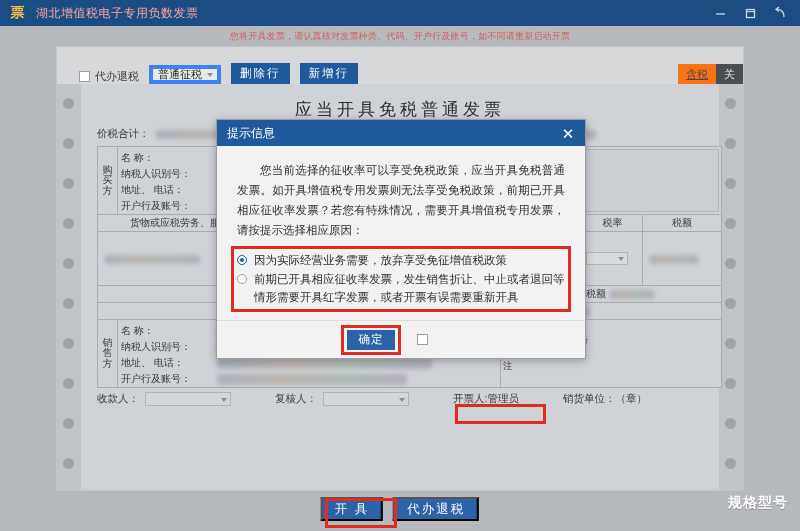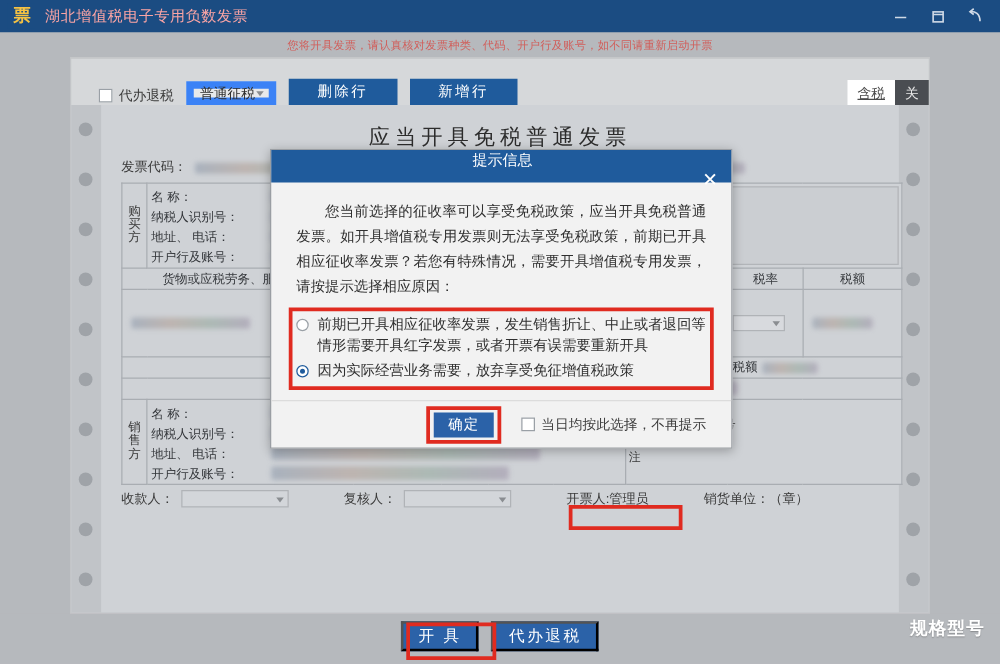--- a/index.html
+++ b/index.html
@@ -50,41 +50,41 @@
     position: absolute; left: 56px; top: 46px; width: 688px; height: 38px;
     background: #d6d8da; border: 1px solid #c3c5c8; border-bottom: none;
     display: flex; align-items: flex-end; padding-left: 22px; gap: 10px;
   }
   .chk-wrap { display: flex; align-items: center; gap: 5px; }
   .chk-box {
     width: 11px; height: 11px; background: #fff; border: 1px solid #9aa0a6;
   }
   .chk-label { font-size: 11px; color: #3b3b3b; }
   .tb-select {
-    width: 72px; height: 19px; background: #e8e9ea; border: 6px solid #3b82f6;
+    width: 72px; height: 19px; background: #e8e9ea; border: 4px solid #3b82f6;
     font-size: 11px; color: #2e2e2e; display: flex; align-items: center;
     padding-left: 5px; position: relative;
   }
   .tb-select .caret {
     position: absolute; right: 4px; top: 50%; transform: translateY(-50%);
     border-left: 3px solid transparent; border-right: 3px solid transparent;
     border-top: 4px solid #8a8d91;
   }
   .tb-btn {
-    height: 21px; min-width: 54px; padding: 0 23px; background: #1f5b9c;
+    height: 21px; min-width: 54px; padding: 0 9px; background: #1f5b9c;
     color: #fff; font-size: 11.5px; border: none;
     display: flex; align-items: center; justify-content: center;
     letter-spacing: 2px;
   }
   .tb-right { margin-left: auto; display: flex; align-items: center; }
   .tb-tab {
     height: 20px; padding: 0 8px; font-size: 11px;
     display: flex; align-items: center; justify-content: center;
   }
-  .tb-tab.inactive { background: #ffffff; color: #4a4a4a; text-decoration: underline; }
+  .tb-tab.inactive { background: #f97316; color: #4a4a4a; text-decoration: underline; }
   .tb-tab.active { background: #4a4d52; color: #e8e8e8; }
 
   
   .sheet {
     position: absolute; left: 56px; top: 84px; width: 688px; height: 407px;
     background: #c9ccd0; border: 1px solid #c3c5c8; border-top: none;
     overflow: hidden;
   }
   .perf-col {
     position: absolute; top: 0; width: 24px; height: 100%;
@@ -204,21 +204,20 @@
 
   
   .dialog {
     position: absolute; left: 216px; top: 119px; width: 370px; height: 240px;
     background: #f2f2f2; border: 1px solid #9a9ea3;
     box-shadow: 0 2px 8px rgba(0,0,0,.28); z-index: 20;
   }
   .dlg-head {
     height: 26px; background: #1f5b9c; display: flex; align-items: center;
     padding: 0 8px 0 10px;
-    flex-direction: column;
   }
   .dlg-title { color: #fff; font-size: 12px; }
   .dlg-close {
     margin-left: auto; color: #fff; font-size: 15px; line-height: 1;
     width: 18px; height: 18px; display: flex; align-items: center;
     justify-content: center;
   }
   .dlg-body { padding: 14px 20px 0 20px; }
   .dlg-text {
     font-size: 11.5px; color: #2f2f2f; line-height: 1.75; text-align: justify;
@@ -336,21 +335,21 @@
       <span class="perf-dot" style="top:374px"></span>
     </div>
 
     <div class="paper">
       <div class="inv-title">应当开具免税普通发票</div>
 
       <div class="inv-body">
 
         <div class="meta-row">
           <div class="meta-left">
-            <span>发票代码：</span>
+            <span>价税合计：</span>
             <span class="redact" style="width:120px"></span>
           </div>
           <div class="meta-right">
             <span>开票日期：</span>
             <span class="redact" style="width:96px"></span>
           </div>
         </div>
 
         <table class="inv">
           <colgroup>
@@ -509,34 +508,33 @@
     <div class="dlg-head">
       <span class="dlg-title">提示信息</span>
       <span class="dlg-close">✕</span>
     </div>
     <div class="dlg-body">
       <div class="dlg-text">您当前选择的征收率可以享受免税政策，应当开具免税普通发票。如开具增值税专用发票则无法享受免税政策，前期已开具相应征收率发票？若您有特殊情况，需要开具增值税专用发票，请按提示选择相应原因：</div>
 
       <div class="opts-wrap">
         <div class="opts-redbox"></div>
         <label class="opt">
+          <span class="radio checked"></span>
+          <span>因为实际经营业务需要，放弃享受免征增值税政策</span>
+        </label>
+        <label class="opt">
           <span class="radio"></span>
           <span>前期已开具相应征收率发票，发生销售折让、中止或者退回等情形需要开具红字发票，或者开票有误需要重新开具</span>
-        </label>
-        <label class="opt">
-          <span class="radio checked"></span>
-          <span>因为实际经营业务需要，放弃享受免征增值税政策</span>
         </label>
       </div>
     </div>
     <div class="dlg-foot">
       <div class="dlg-ok-wrap">
         <div class="dlg-ok-redbox"></div>
         <button class="dlg-ok">确定</button>
       </div>
       <label class="dlg-chk">
         <span class="chk-box"></span>
-        <span>当日均按此选择，不再提示</span>
       </label>
     </div>
   </div>
 
 </div>
 
 </body></html>

